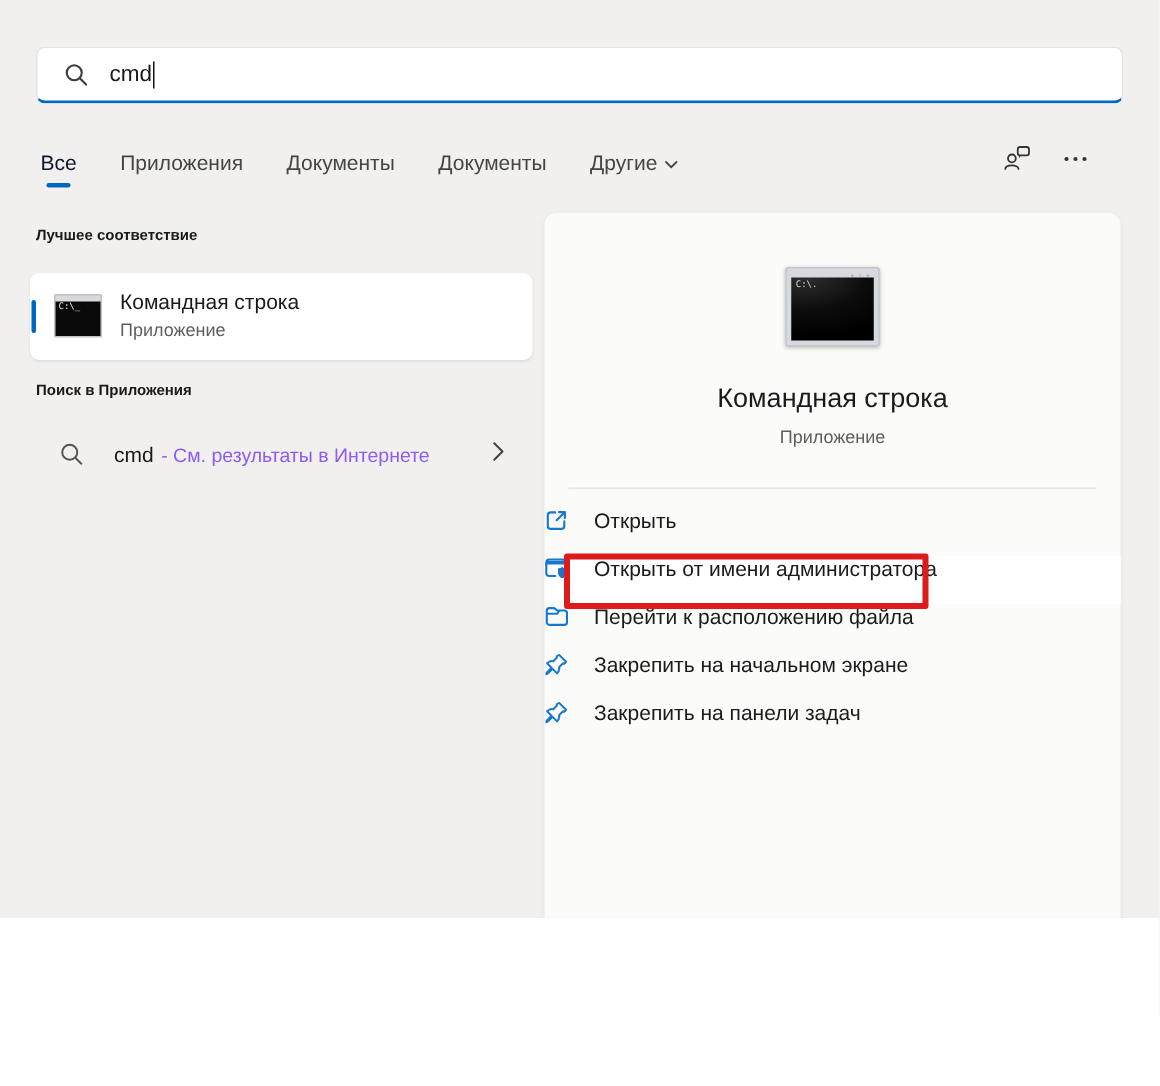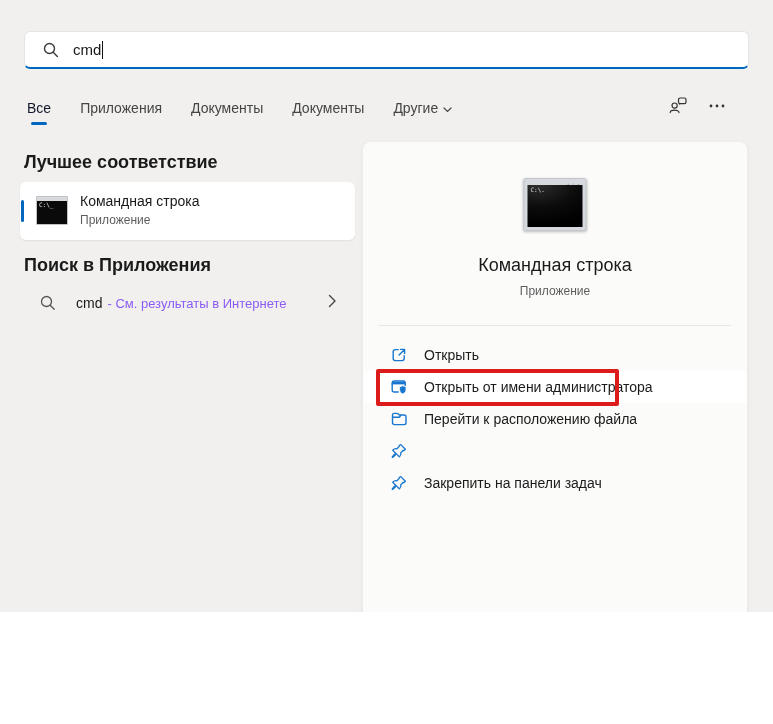--- a/index.html
+++ b/index.html
@@ -23,21 +23,21 @@
   .tab { position:relative; cursor:default; white-space:nowrap; }
   .tab.active { color:#0f172a; }
   .tab.active .underline {
     position:absolute; left:50%; transform:translateX(-50%);
     bottom:-9px; width:16px; height:3px; border-radius:2px; background:#0067c0;
   }
   .tab .chev { margin-left:5px; }
   .hdr-icons { position:absolute; right:24px; top:0; display:flex; align-items:center; gap:22px; }
 
   
-  .section-h { position:absolute; left:24px; font-size:18px; font-weight:bold; color:#1a1a1a; }
+  .section-h { position:absolute; left:24px; font-size:10px; font-weight:bold; color:#1a1a1a; }
   .bestmatch-card {
     position:absolute; left:20px; top:182px; width:335px; height:58px;
     background:#ffffff; border-radius:6px; box-shadow:0 1px 2px rgba(0,0,0,.07);
   }
   .accent-bar { position:absolute; left:1px; top:18px; width:3px; height:22px; border-radius:2px; background:#0067c0; }
   .cmd-icon-sm {
     position:absolute; left:16px; top:14px; width:32px; height:29px;
     background:#d7d9dc; border:1px solid #bfc2c6; border-radius:1px; padding-top:4px;
   }
   .cmd-icon-sm .scr { width:100%; height:100%; background:#0a0a0a;
@@ -65,21 +65,21 @@
   .cmd-icon-lg .scr {
     width:100%; height:100%;
     background:radial-gradient(130% 95% at 18% 0%, #2e2e2e 0%, #0c0c0c 55%, #000 100%);
     font-family:"DejaVu Sans Mono", monospace; font-size:6px; color:#dcdcdc; padding:2px 3px; line-height:6px;
   }
   .pv-title { position:absolute; left:0; right:0; top:113px; text-align:center; font-size:18px; color:#1b1b1b; }
   .pv-sub   { position:absolute; left:0; right:0; top:142px; text-align:center; font-size:12px; color:#5e5e5e; }
   .divider  { position:absolute; left:16px; right:16px; top:183px; height:1px; background:#e6e6e4; }
 
   .actions { position:absolute; left:0; right:0; top:197px; }
-  .action-row { height:32px; display:flex; align-items:center; padding-left:28px; gap:17px; font-size:14px; color:#1b1b1b; }
+  .action-row { height:32px; display:flex; align-items:flex-start; gap:17px; font-size:14px; color:#1b1b1b; }
   .action-row.hl { background:#ffffff; }
   .action-row svg { flex:0 0 auto; }
 
   .red-box {
     position:absolute; left:376px; top:369px; width:243px; height:37px;
     border:4px solid #dc1b1b; border-radius:2px; pointer-events:none; z-index:5;
   }
 </style>
 </head>
 <body>
@@ -184,20 +184,21 @@
           <path d="M1.5 4.2 c0 -1 0.8 -1.8 1.8 -1.8 h2.6 c0.5 0 0.9 0.2 1.3 0.5 l1.2 1.1 h4.8 c1 0 1.8 0.8 1.8 1.8 v6 c0 1 -0.8 1.8 -1.8 1.8 h-9.9 c-1 0 -1.8 -0.8 -1.8 -1.8 z" fill="none" stroke="#1777cf" stroke-width="1.4" stroke-linejoin="round"></path>
           <path d="M1.5 6.2 h7 l1.4 -2.2" fill="none" stroke="#1777cf" stroke-width="1.4" stroke-linejoin="round"></path>
         </svg>
         <span>Перейти к расположению файла</span>
       </div>
 
       <div class="action-row">
         <svg width="16" height="16" viewBox="0 0 16 16">
           <path d="M9.8 1.6 l4.6 4.6 -1.3 1.3 -0.9 -0.2 -2.4 2.4 c0.3 1.5 -0.2 3 -1.4 4.2 l-3 -3 -3.2 3.2 -1 0.3 0.3 -1 3.2 -3.2 -3 -3 c1.2 -1.2 2.7 -1.7 4.2 -1.4 l2.4 -2.4 -0.2 -0.9 z" fill="none" stroke="#1777cf" stroke-width="1.3" stroke-linejoin="round"></path>
         </svg>
+        <span>Закрепить на начальном экране</span>
       </div>
 
       <div class="action-row">
         <svg width="16" height="16" viewBox="0 0 16 16">
           <path d="M9.8 1.6 l4.6 4.6 -1.3 1.3 -0.9 -0.2 -2.4 2.4 c0.3 1.5 -0.2 3 -1.4 4.2 l-3 -3 -3.2 3.2 -1 0.3 0.3 -1 3.2 -3.2 -3 -3 c1.2 -1.2 2.7 -1.7 4.2 -1.4 l2.4 -2.4 -0.2 -0.9 z" fill="none" stroke="#1777cf" stroke-width="1.3" stroke-linejoin="round"></path>
         </svg>
         <span>Закрепить на панели задач</span>
       </div>
 
     </div>

